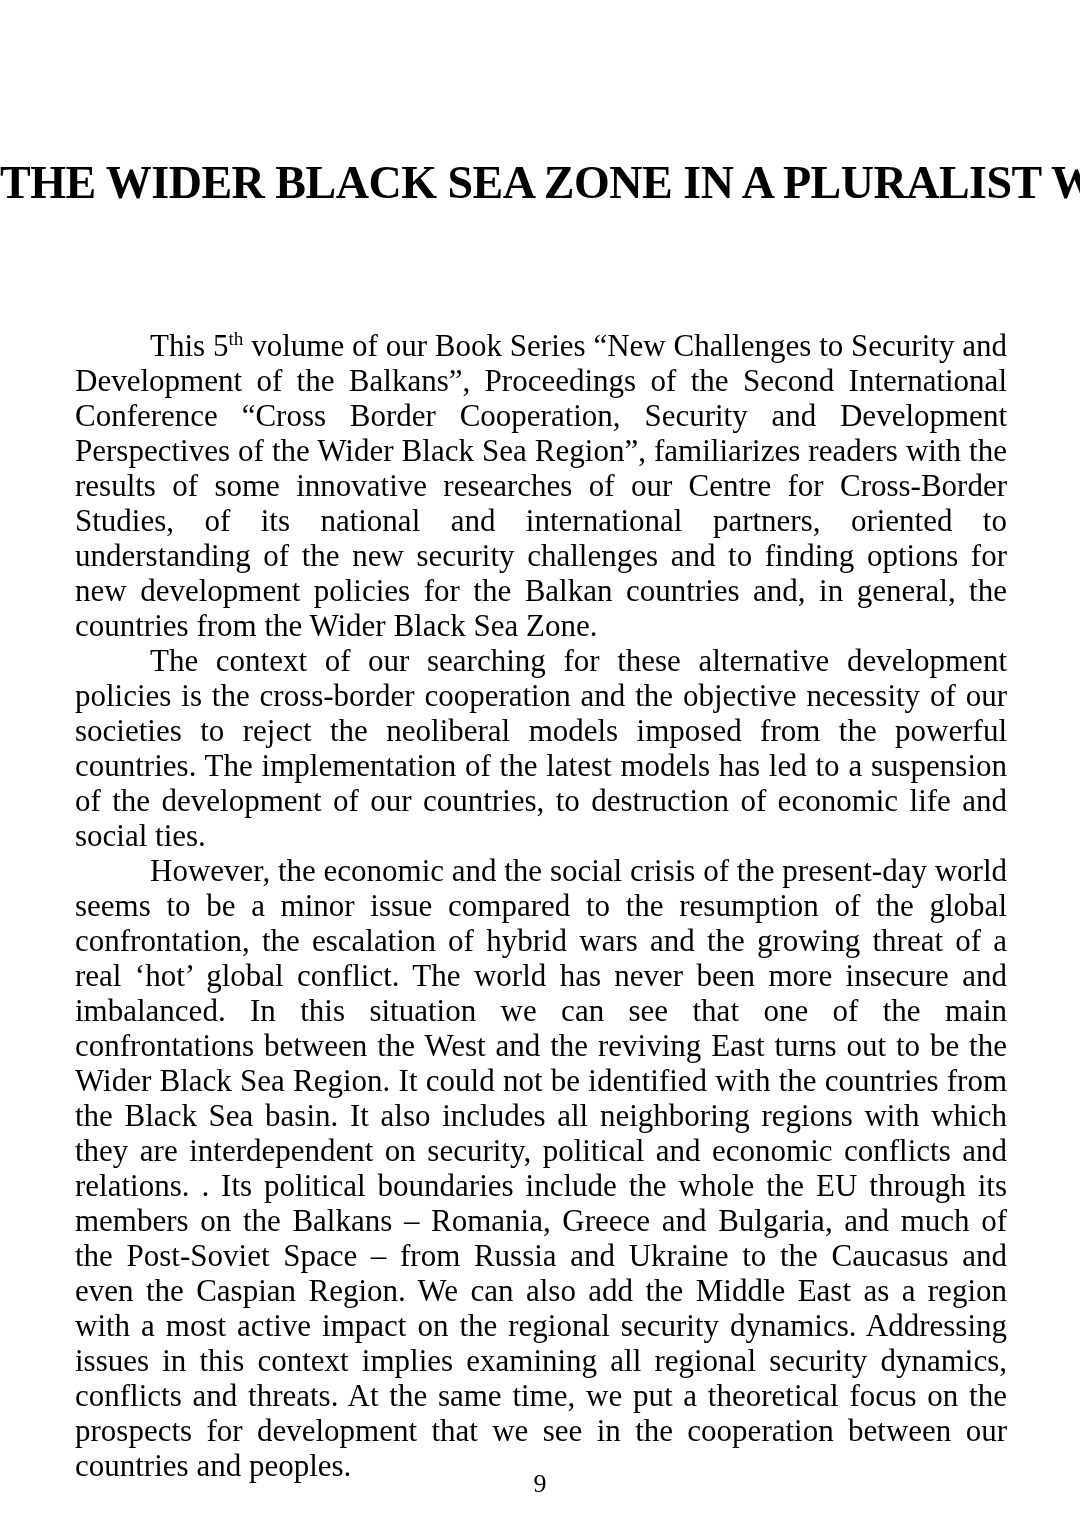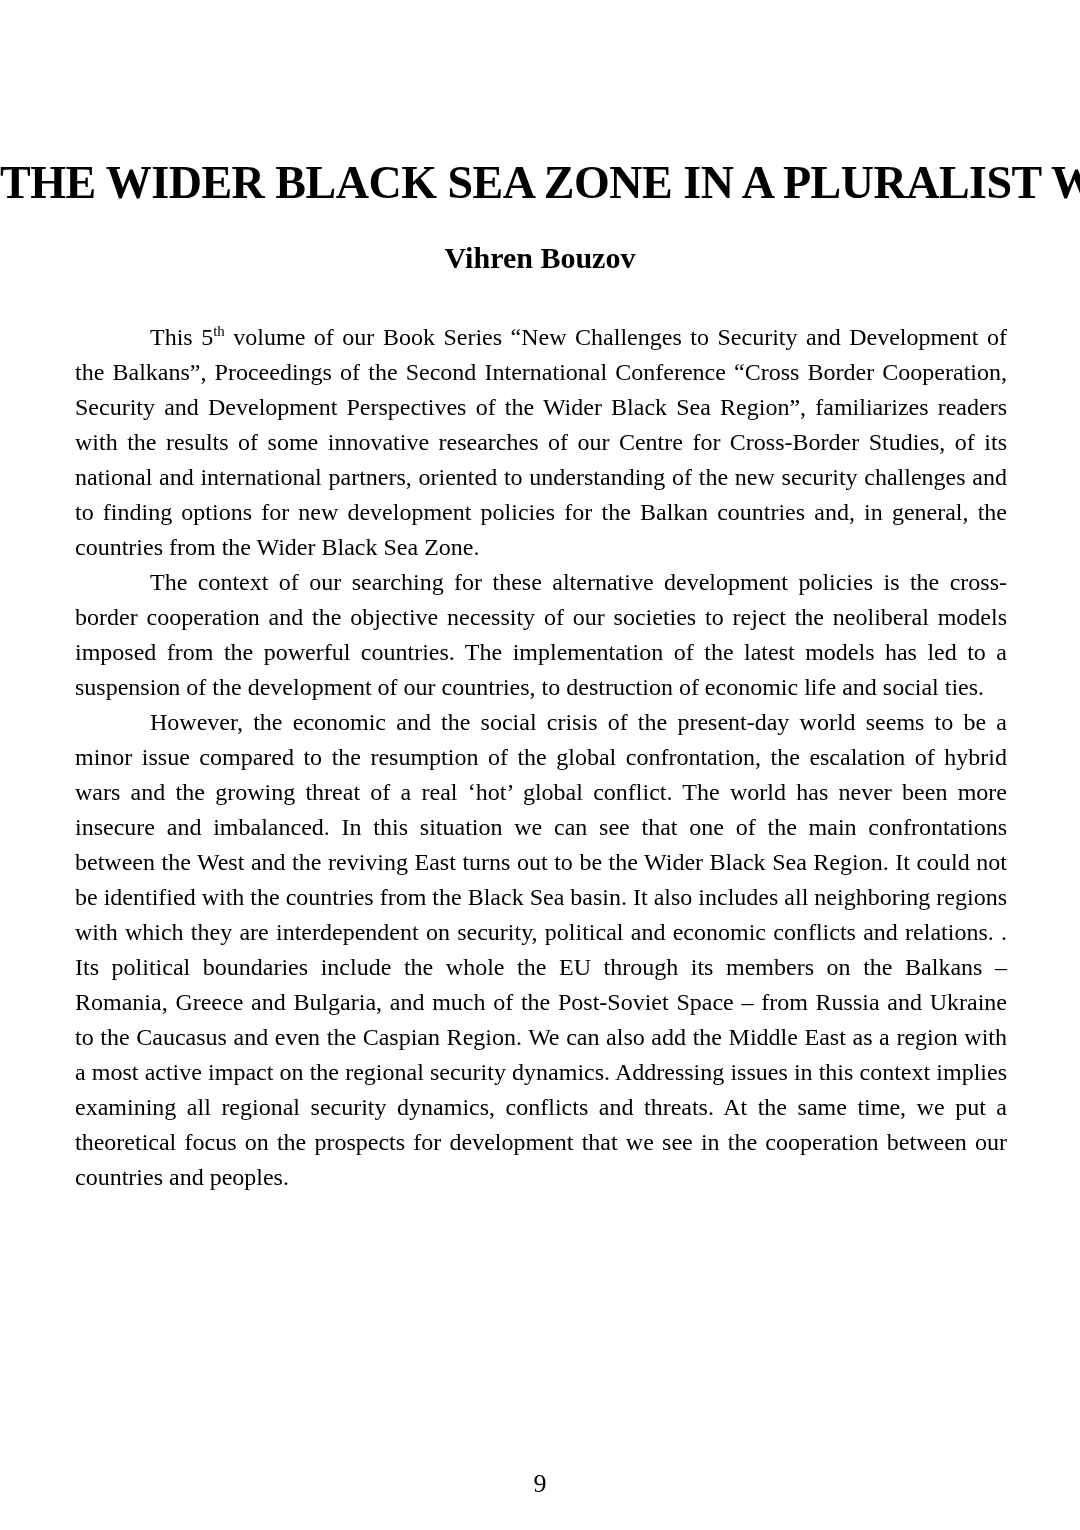--- a/index.html
+++ b/index.html
@@ -37,24 +37,24 @@
     top: 214px;
     left: 0;
     width: 1080px;
     text-align: center;
     font-weight: bold;
     font-size: 30px;
     line-height: 38px;
   }
   .content {
     position: absolute;
-    top: 320px;
+    top: 328px;
     left: 75px;
     width: 932px;
-    font-size: 24px;
+    font-size: 31px;
     line-height: 35px;
     text-align: justify;
   }
   .content p {
     margin: 0;
     padding: 0;
     text-indent: 75px;
   }
   sup.ordinal {
     font-size: 62%;
@@ -71,21 +71,20 @@
     line-height: 32px;
   }
 </style>
 </head>
 <body>
 
 <div class="page">
 
   <h1 class="page-title">THE WIDER BLACK SEA ZONE IN A PLURALIST WORLD</h1>
 
-  <h2 class="author-name">Vihren Bouzov</h2>
 
   <div class="content">
 
     <p><span>This 5</span><sup class="ordinal">th</sup><span> volume of our Book Series “New Challenges to Security and Development of the Balkans”, Proceedings of the Second International Conference “Cross Border Cooperation, Security and Development Perspectives of the Wider Black Sea Region”, familiarizes readers with the results of some innovative researches of our Centre for Cross-Border Studies, of its national and international partners, oriented to understanding of the new security challenges and to finding options for new development policies for the Balkan countries and, in general, the countries from the Wider Black Sea Zone.</span></p>
 
     <p><span>The context of our searching for these alternative development policies is the cross-border cooperation and the objective necessity of our societies to reject the neoliberal models imposed from the powerful countries. The implementation of the latest models has led to a suspension of the development of our countries, to destruction of economic life and social ties.</span></p>
 
     <p><span>However, the economic and the social crisis of the present-day world seems to be a minor issue compared to the resumption of the global confrontation, the escalation of hybrid wars and the growing threat of a real ‘hot’ global conflict. The world has never been more insecure and imbalanced. In this situation we can see that one of the main confrontations between the West and the reviving East turns out to be the Wider Black Sea Region. It could not be identified with the countries from the Black Sea basin. It also includes all neighboring regions with which they are interdependent on security, political and economic conflicts and relations. . Its political boundaries include the whole the EU through its members on the Balkans – Romania, Greece and Bulgaria, and much of the Post-Soviet Space – from Russia and Ukraine to the Caucasus and even the Caspian Region. We can also add the Middle East as a region with a most active impact on the regional security dynamics. Addressing issues in this context implies examining all regional security dynamics, conflicts and threats. At the same time, we put a theoretical focus on the prospects for development that we see in the cooperation between our countries and peoples.</span></p>
 
 

